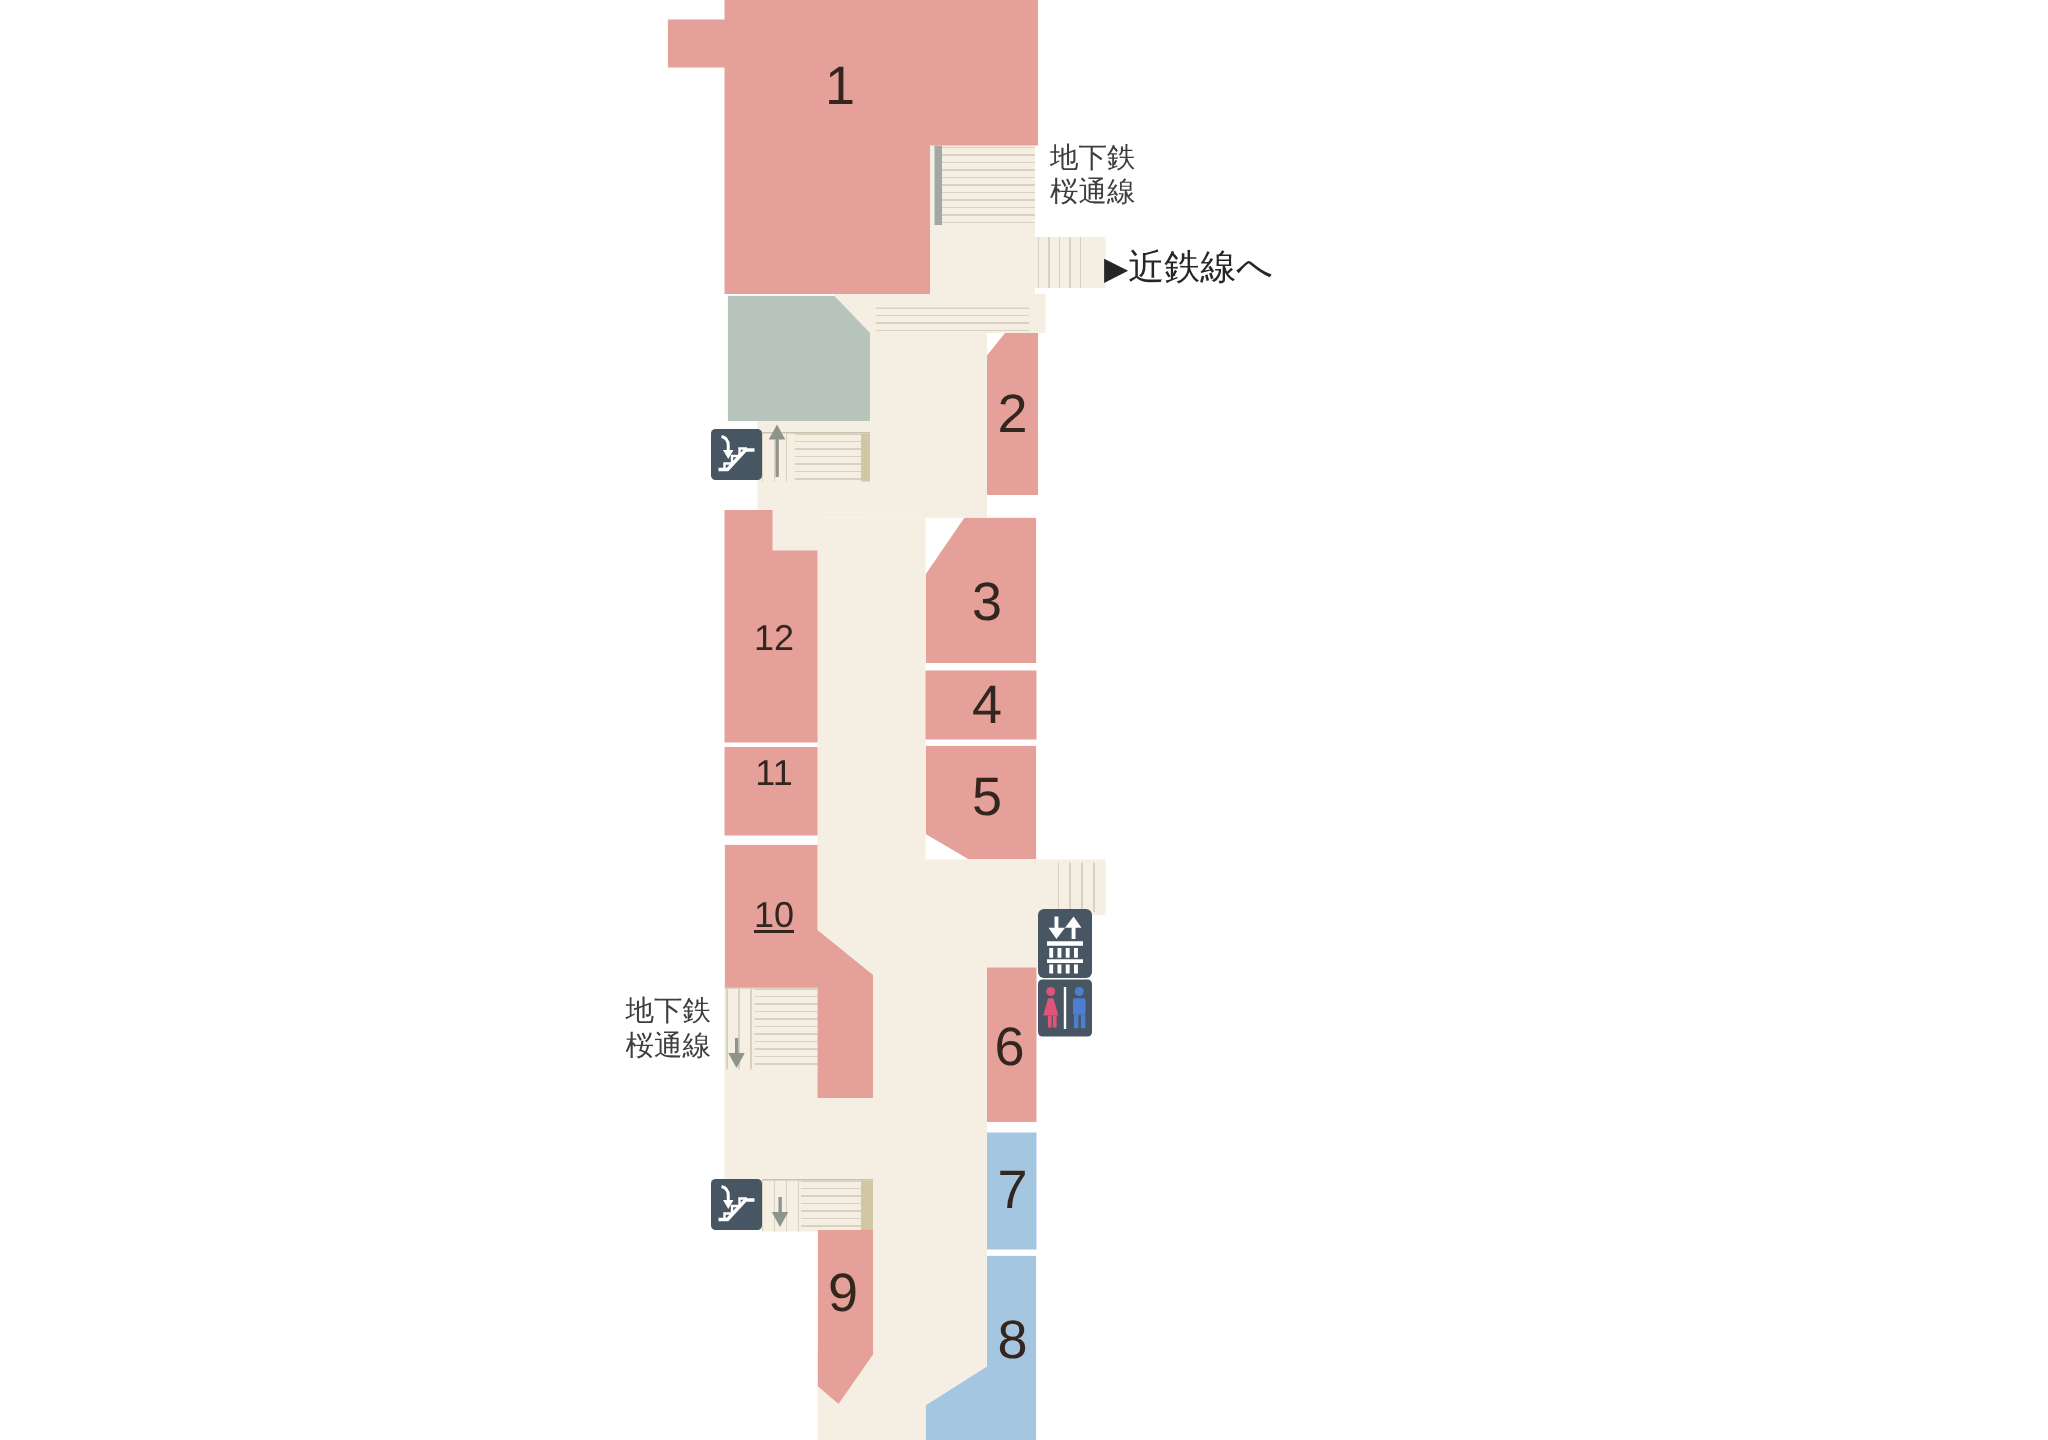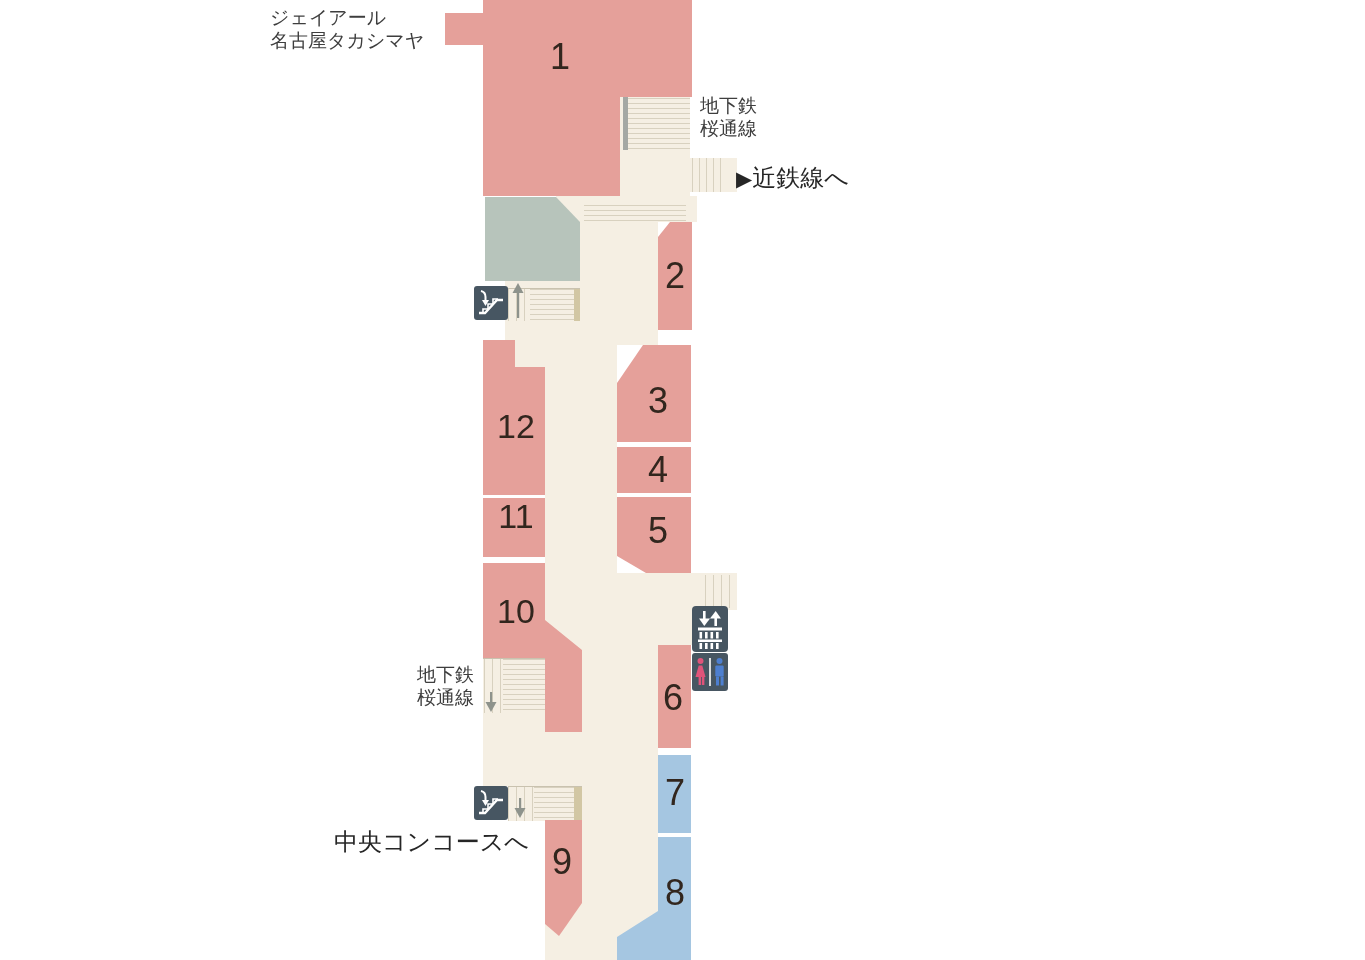--- a/index.html
+++ b/index.html
@@ -17,21 +17,21 @@
   .pink{background:var(--pink);}
   .blue{background:var(--blue);}
   .greenblk{background:var(--green);}
   .lines-h{position:absolute;background:repeating-linear-gradient(to bottom,var(--stairline) 0 1px,transparent 1px 5px);z-index:1;}
   .lines-v{position:absolute;background:repeating-linear-gradient(to right,var(--stairline) 0 1px,transparent 1px 8px);z-index:1;}
   .lines-v7{position:absolute;background:repeating-linear-gradient(to right,var(--stairline) 0 1px,transparent 1px 7px);z-index:1;}
   .tan{position:absolute;background:var(--tan);z-index:1;}
   .bay{position:absolute;background:var(--cream);border-top:1px solid #c9c2af;z-index:1;}
   .num{position:absolute;width:44px;height:44px;display:flex;align-items:center;justify-content:center;
        color:var(--numdark);font-size:36px;font-family:"Liberation Sans","DejaVu Sans",sans-serif;z-index:6;}
-  .num.two{font-size:34px;}
+  .num.two{font-size:24px;}
   .jp{position:absolute;color:var(--textgray);font-size:19px;line-height:1.2;z-index:6;white-space:nowrap;}
   .jp-big{position:absolute;color:var(--textdark);font-size:24px;z-index:6;white-space:nowrap;}
   .icon{position:absolute;background:var(--slate);z-index:5;display:flex;align-items:center;justify-content:center;}
   .arrowglyph{position:absolute;z-index:4;}
   .notch{position:absolute;z-index:3;
          background:radial-gradient(closest-side at 0% 100%,rgba(0,0,0,0) 0 95%,var(--cream) 96%);}
 </style>
 </head>
 <body>
 
@@ -177,38 +177,33 @@
 
   <div class="num" style="left:538px;top:35px;">1</div>
   <div class="num" style="left:653px;top:254px;">2</div>
   <div class="num" style="left:636px;top:379px;">3</div>
   <div class="num" style="left:636px;top:448px;">4</div>
   <div class="num" style="left:636px;top:509px;">5</div>
   <div class="num" style="left:651px;top:676px;">6</div>
   <div class="num" style="left:653px;top:771px;">7</div>
   <div class="num" style="left:653px;top:871px;">8</div>
   <div class="num" style="left:540px;top:840px;">9</div>
-  <div class="num two" style="left:494px;top:589px;">10</div>
+  <div class="num two" style="left:494px;top:589px;text-decoration:underline;">10</div>
   <div class="num two" style="left:494px;top:494px;">11</div>
   <div class="num two" style="left:494px;top:404px;">12</div>
 
-  <div class="jp" style="left:270px;top:6px;">
-    <div>ジェイアール</div>
-    <div>名古屋タカシマヤ</div>
-  </div>
 
   <div class="jp" style="left:700px;top:94px;">
     <div>地下鉄</div>
     <div>桜通線</div>
   </div>
 
   <div class="jp" style="left:417px;top:663px;">
     <div>地下鉄</div>
     <div>桜通線</div>
   </div>
 
   <div class="jp-big" style="left:736px;top:162px;">
     <span style="font-size:21px;">▶</span><span>近鉄線へ</span>
   </div>
 
-  <div class="jp-big" style="left:334px;top:826px;">中央コンコースへ</div>
 
 </div>
 
 </body></html>

